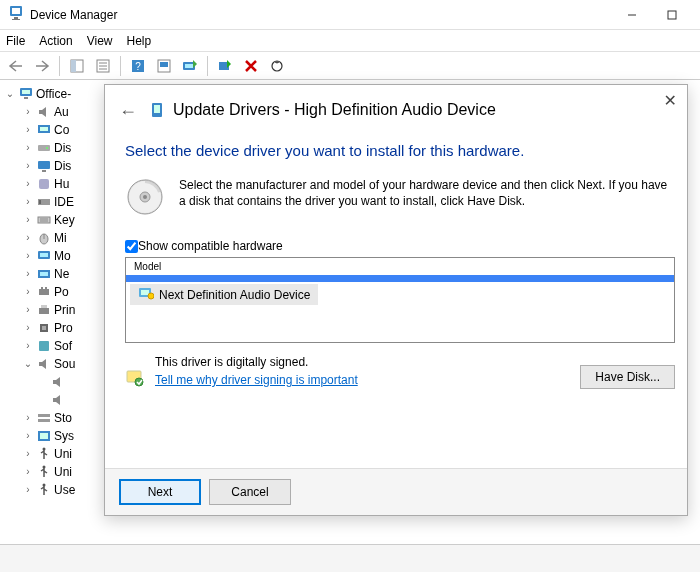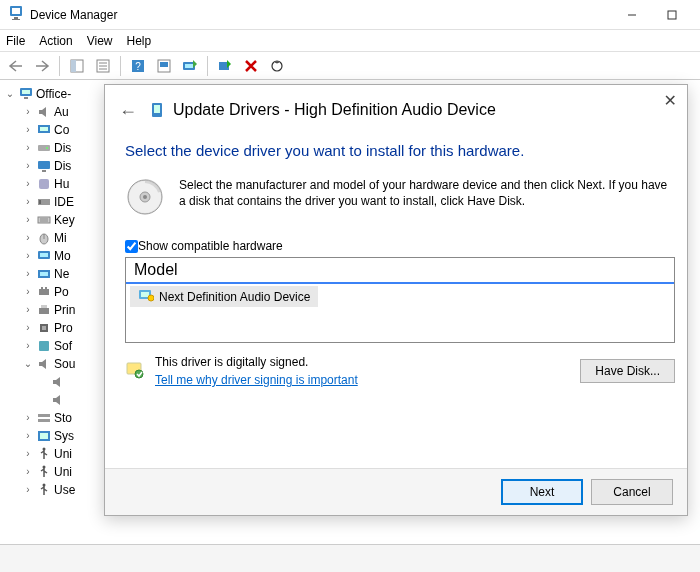--- a/index.html
+++ b/index.html
@@ -26,29 +26,29 @@
 .back-icon { font-size: 18px; color: #555; margin-right: 4px; }
 .dialog-title { font-size: 16px; }
 .dialog-body { padding: 4px 12px 8px 20px; }
 .instruction { font-size: 15px; color: #003399; margin: 8px 0 18px 0; }
 .desc-row { display: flex; gap: 14px; align-items: flex-start; margin-bottom: 22px; }
 .disc-icon { width: 40px; height: 40px; flex-shrink: 0; }
 .desc-text { font-size: 12px; line-height: 1.35; }
 .checkbox-row { display: flex; align-items: center; margin-bottom: 4px; font-size: 12px; }
 .checkbox-row input { width: 13px; height: 13px; }
 .model-box { border: 1px solid #888; height: 86px; padding: 0; margin-bottom: 10px; }
-.model-header { padding: 3px 8px; border-bottom: 2px solid #3b82f6; font-size: 16px; }
+.model-header { padding: 3px 8px; border-bottom: 7px solid #3b82f6; font-size: 10px; }
 .model-item { display: flex; align-items: center; gap: 5px; padding: 2px 8px; margin: 2px 4px; background: #e8e8e8; width: fit-content; }
-.signed-row { display: flex; align-items: center; gap: 10px; }
+.signed-row { display: flex; align-items: flex-end; gap: 10px; }
 .signed-text { font-size: 12px; line-height: 1.5; }
 .signed-text a { color: #0066cc; }
 .have-disk { margin-left: auto; }
 .btn { min-width: 82px; padding: 4px 14px; background: #e9e9e9; border: 1px solid #adadad; font-size: 12px; font-family: inherit; cursor: pointer; }
 .btn.primary { border: 2px solid #0078d7; background: #e5f1fb; }
-.dialog-footer { position: absolute; bottom: 0; left: 0; right: 0; padding: 10px 14px; display: flex; justify-content: flex-end; gap: 8px; border-top: 1px solid #ddd; background: #f5f5f5; }
+.dialog-footer { position: absolute; bottom: 0; left: 0; right: 0; padding: 10px 14px; display: flex; justify-content: flex-start; gap: 8px; border-top: 1px solid #ddd; background: #f5f5f5; }
 .cert-icon { width: 20px; height: 20px; flex-shrink: 0; }
 </style>
 </head>
 <body>
 
 <div class="titlebar">
   <span class="icon">
     <svg width="16" height="16" viewBox="0 0 16 16">
         <rect x="2" y="1" width="12" height="10" fill="#3a87c8" rx="1"></rect>
         <rect x="4" y="3" width="8" height="6" fill="#fff"></rect>

